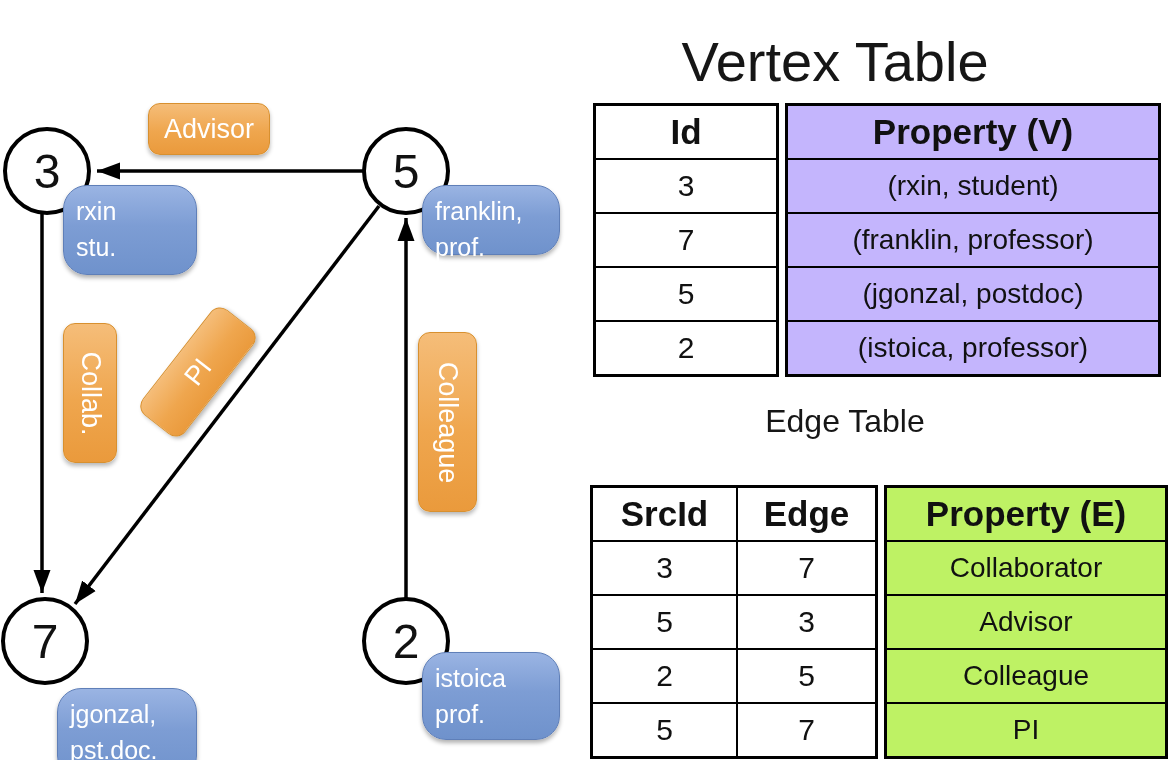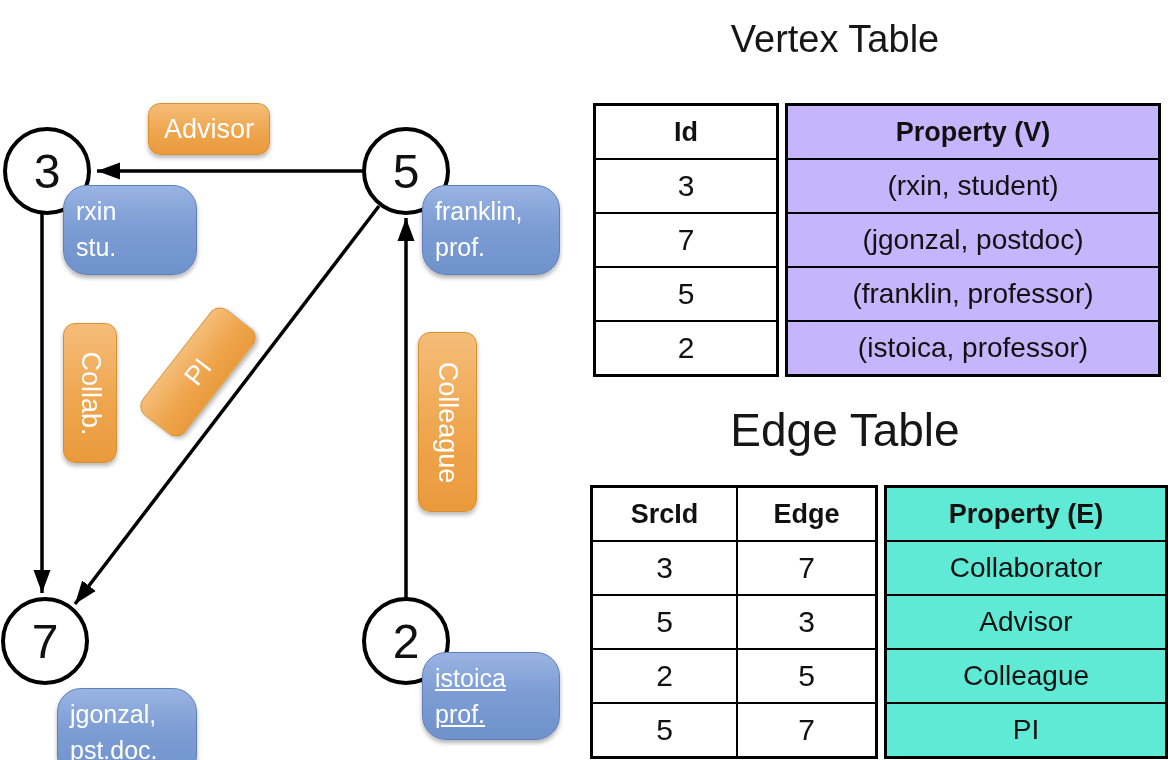--- a/index.html
+++ b/index.html
@@ -37,25 +37,25 @@
   .ebox .vtext { transform:rotate(90deg); white-space:nowrap; }
 
   
   .tbl-wrap { display:flex; }
   table { border-collapse:collapse; table-layout:fixed; }
   table.blk { border:3px solid #000; }
   th, td {
     border:2px solid #000; text-align:center; vertical-align:middle;
     height:52px; padding:0 6px; overflow:hidden;
   }
-  th { font-size:27px; font-weight:bold; background:#fff; }
+  th { font-size:35px; font-weight:bold; background:#fff; }
   td { font-size:28px; font-weight:normal; }
   td.num { font-size:30px; }
   .fill-blue th, .fill-blue td { background:#c4b5fd; }
-  .fill-tan th, .fill-tan td { background:#5eead4;margin-top:43px; }
+  .fill-tan th, .fill-tan td { background:#bef264;margin-top:43px; }
 </style>
 </head>
 <body>
 
 <div id="stage">
 
 
   <svg class="abs" style="left:0; top:0;" width="585" height="760" viewBox="0 0 585 760">
     <defs>
       <marker id="arrow" markerUnits="userSpaceOnUse" markerWidth="26" markerHeight="20" refX="23" refY="10" orient="auto">
@@ -78,47 +78,47 @@
     <span>7</span>
   </div>
   <div class="abs node" style="left:362px; top:597px;">
     <span>2</span>
   </div>
 
   <div class="abs vbox" style="left:63px; top:185px; width:134px; height:90px;">
     <div>rxin</div>
     <div>stu.</div>
   </div>
-  <div class="abs vbox" style="left:422px; top:185px; width:138px; height:90px;">
+  <div class="abs vbox" style="left:422px; top:185px; width:138px; height:70px;">
     <div>franklin,</div>
     <div>prof.</div>
   </div>
   <div class="abs vbox" style="left:57px; top:652px; width:140px; height:92px;margin-top:36px;">
     <div>jgonzal,</div>
     <div>pst.doc.</div>
   </div>
-  <div class="abs vbox" style="left:422px; top:652px; width:138px; height:88px;text-decoration:underline;">
+  <div class="abs vbox" style="left:422px; top:652px; width:138px; height:88px;">
     <div>istoica</div>
     <div>prof.</div>
   </div>
 
   <div class="abs ebox" style="left:148px; top:103px; width:122px; height:52px;">
     <span>Advisor</span>
   </div>
   <div class="abs ebox" style="left:63px; top:323px; width:54px; height:140px;">
     <span class="vtext">Collab.</span>
   </div>
   <div class="abs ebox" style="left:131px; top:345px; width:134px; height:54px; transform:rotate(-52deg);">
     <span>PI</span>
   </div>
   <div class="abs ebox" style="left:418px; top:332px; width:59px; height:180px;">
     <span class="vtext">Colleague</span>
   </div>
 
-  <div class="abs big-title" style="left:585px; top:18px; width:500px; font-size:38px;">Vertex Table</div>
+  <div class="abs big-title" style="left:585px; top:29px; width:500px; font-size:56px;">Vertex Table</div>
 
   <div class="abs tbl-wrap" style="left:593px; top:103px; gap:6px;">
     <table class="blk" style="width:186px;">
       <tbody>
           <tr>
             <th>Id</th>
           </tr>
       <tr>
             <td class="num">3</td>
           </tr>
@@ -135,33 +135,33 @@
       </table>
     <table class="blk fill-blue" style="width:376px;">
       <tbody>
           <tr>
             <th>Property (V)</th>
           </tr>
       <tr>
             <td>(rxin, student)</td>
           </tr>
       <tr>
+            <td>(franklin, professor)</td>
+          </tr>
+      <tr>
             <td>(jgonzal, postdoc)</td>
           </tr>
       <tr>
-            <td>(franklin, professor)</td>
-          </tr>
-      <tr>
             <td>(istoica, professor)</td>
           </tr>
     </tbody>
       </table>
   </div>
 
-  <div class="abs big-title" style="left:585px; top:403px; width:520px; font-size:46px;">Edge Table</div>
+  <div class="abs big-title" style="left:585px; top:403px; width:520px; font-size:32px;">Edge Table</div>
 
   <div class="abs tbl-wrap" style="left:590px; top:485px; gap:6px;">
     <table class="blk" style="width:288px;">
       <tbody>
           <tr>
         <th style="width:131px;">SrcId</th>
         <th>Edge</th>
       </tr>
       <tr>
         <td class="num">3</td>

